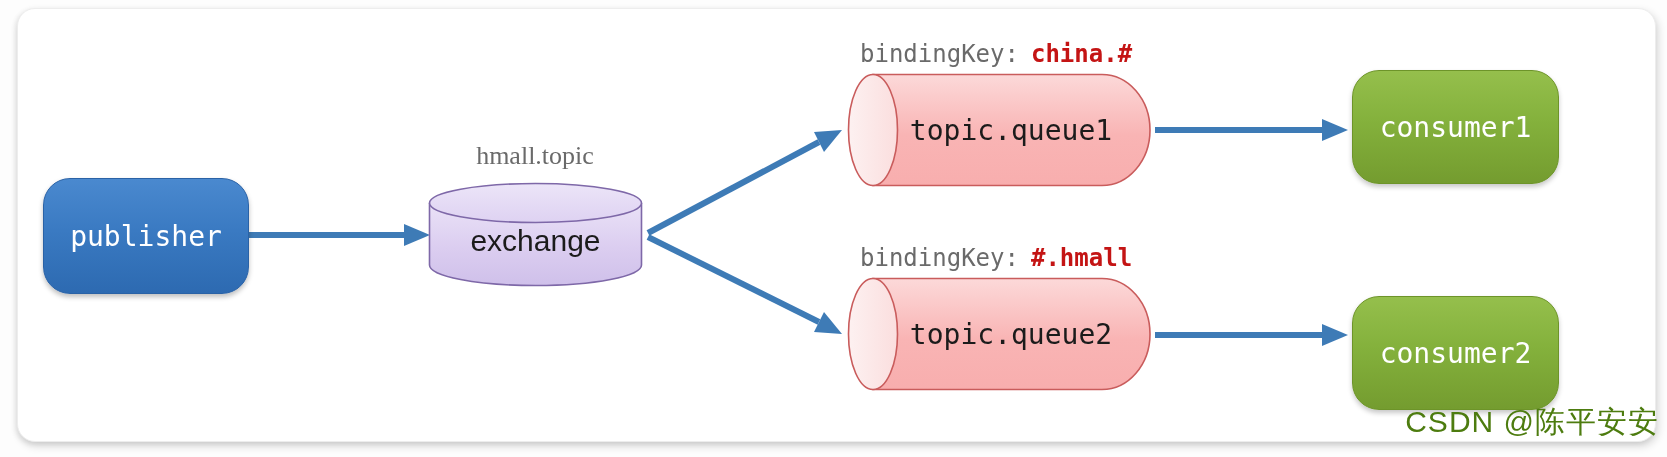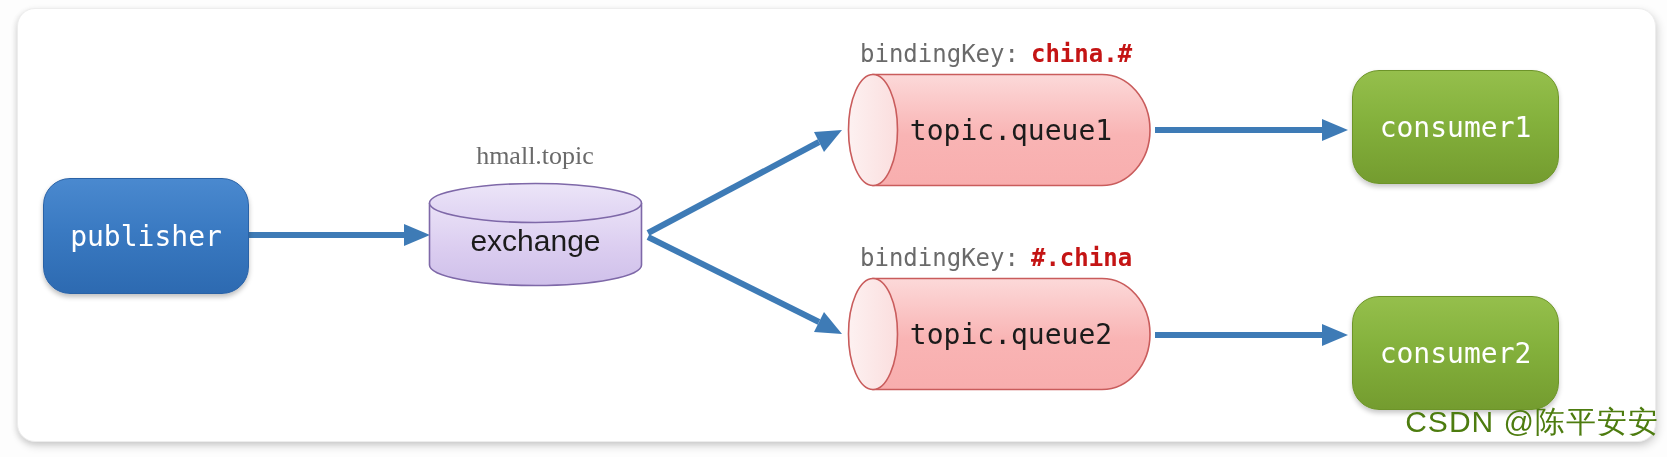--- a/index.html
+++ b/index.html
@@ -144,21 +144,21 @@
           <stop offset="1" stop-color="#fbdede"></stop>
         </linearGradient>
       </defs>
       <path d="M26,1.5 H255 A48,55.5 0 0 1 255,112.5 H26 Z" fill="url(#qBody)" stroke="#c95c5c" stroke-width="1.6"></path>
       <ellipse cx="26" cy="57" rx="24.5" ry="55.5" fill="url(#qCap)" stroke="#c95c5c" stroke-width="1.6"></ellipse>
     </svg>
     <div class="queue-label">topic.queue1</div>
   </div>
 
   <div class="binding binding2">
-    <span>bindingKey:</span><span class="key">#.china</span>
+    <span>bindingKey:</span><span class="key">#.hmall</span>
   </div>
 
   <div class="queue-wrap queue2">
     <svg width="305" height="114" viewBox="0 0 305 114">
       <path d="M26,1.5 H255 A48,55.5 0 0 1 255,112.5 H26 Z" fill="url(#qBody)" stroke="#c95c5c" stroke-width="1.6"></path>
       <ellipse cx="26" cy="57" rx="24.5" ry="55.5" fill="url(#qCap)" stroke="#c95c5c" stroke-width="1.6"></ellipse>
     </svg>
     <div class="queue-label">topic.queue2</div>
   </div>
 

